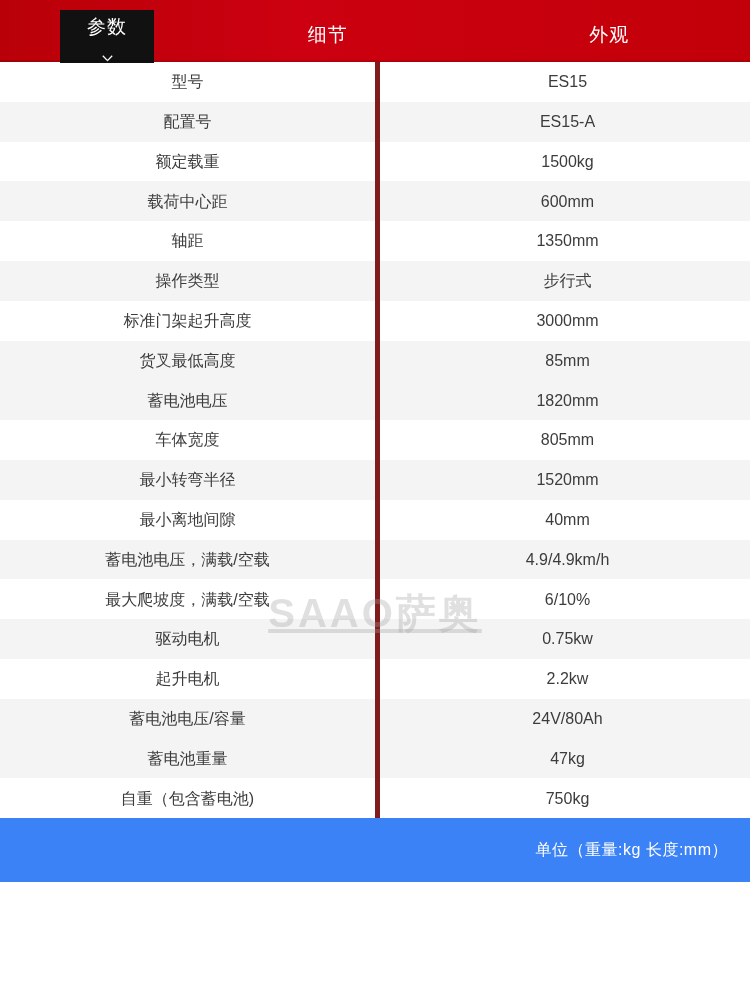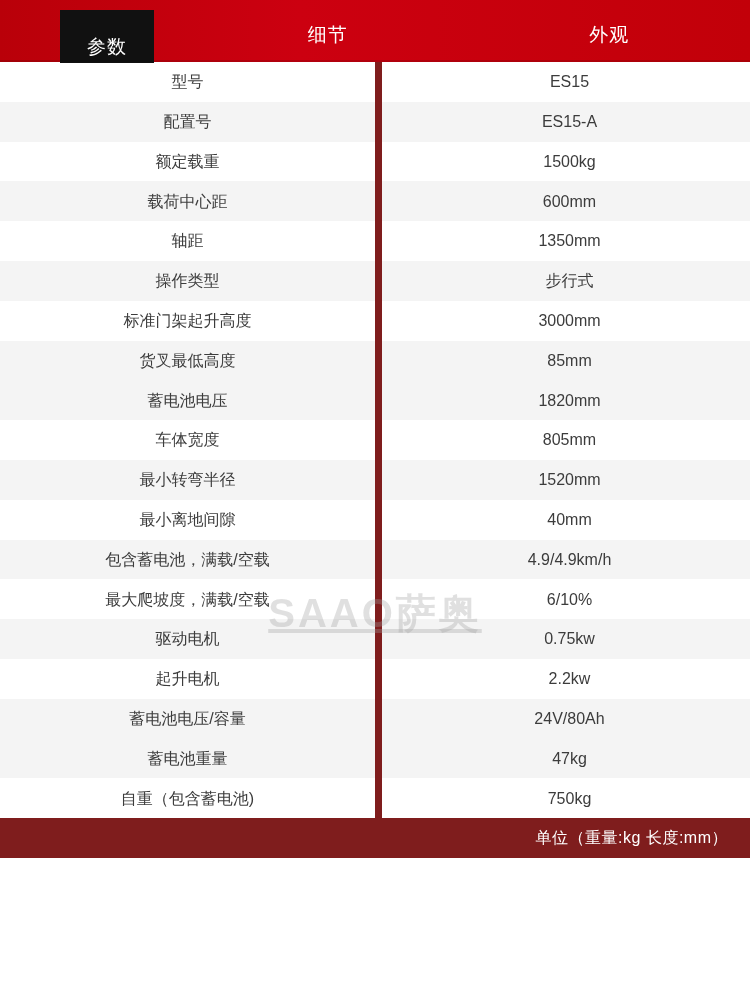--- a/index.html
+++ b/index.html
@@ -55,21 +55,21 @@
     position: absolute;
     left: 60px;
     top: 10px;
     width: 94px;
     height: 53px;
     background: #111111;
     display: flex;
     flex-direction: column;
     align-items: center;
     justify-content: flex-start;
-    padding-top: 24px;
+    padding-top: 4px;
     box-sizing: border-box;
     color: #ffffff;
     font-size: 19px;
     letter-spacing: 1px;
     cursor: pointer;
   }
   .tab-active .chev {
     margin-top: 5px;
     width: 11px;
     height: 7px;
@@ -92,21 +92,21 @@
     text-align: center;
     font-size: 16px;
     color: #3c3c3c;
     padding: 0;
     border: none;
     vertical-align: middle;
     line-height: 1.2;
   }
   .spec-table td.label {
     width: 375px;
-    border-right: 7px solid #7f1d1d;
+    border-right: 5px solid #7f1d1d;
   }
   .spec-table td.value {
     width: 375px;
   }
   .row-even td {
     background: #ffffff;
   }
   .row-odd td {
     background: #f4f4f4;
   }
@@ -125,22 +125,22 @@
     font-size: 40px;
     font-weight: bold;
     letter-spacing: 3px;
     color: rgba(160,160,160,0.33);
     font-family: "Liberation Sans", "DejaVu Sans", sans-serif;
     text-decoration: underline;
   }
 
   
   .footer {
-    height: 40px;
-    background: #7f1d1d;
+    height: 64px;
+    background: #3b82f6;
     display: flex;
     align-items: center;
     justify-content: flex-end;
     padding-right: 22px;
     box-sizing: border-box;
     color: #ffffff;
     font-size: 16px;
     letter-spacing: 0.5px;
   }
 </style>
@@ -212,21 +212,21 @@
       </tr>
       <tr class="row-odd">
         <td class="label">最小转弯半径</td>
         <td class="value">1520mm</td>
       </tr>
       <tr class="row-even">
         <td class="label">最小离地间隙</td>
         <td class="value">40mm</td>
       </tr>
       <tr class="row-odd">
-        <td class="label">包含蓄电池，满载/空载</td>
+        <td class="label">蓄电池电压，满载/空载</td>
         <td class="value">4.9/4.9km/h</td>
       </tr>
       <tr class="row-even">
         <td class="label">最大爬坡度，满载/空载</td>
         <td class="value">6/10%</td>
       </tr>
       <tr class="row-odd">
         <td class="label">驱动电机</td>
         <td class="value">0.75kw</td>
       </tr>

